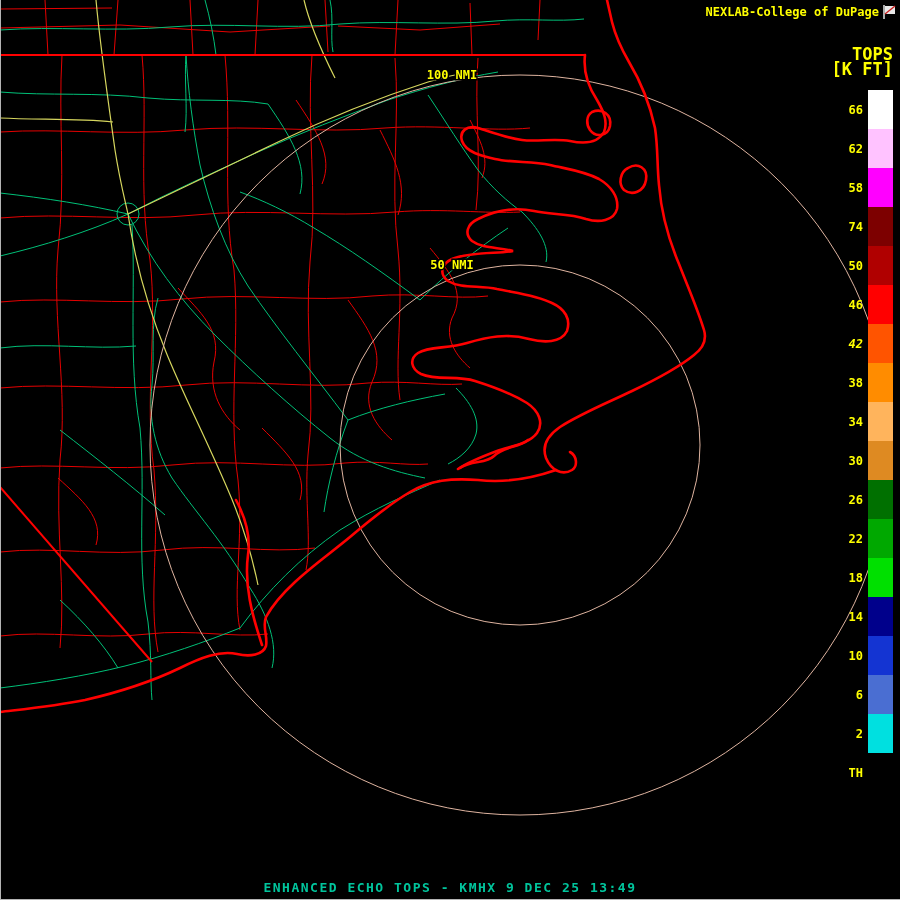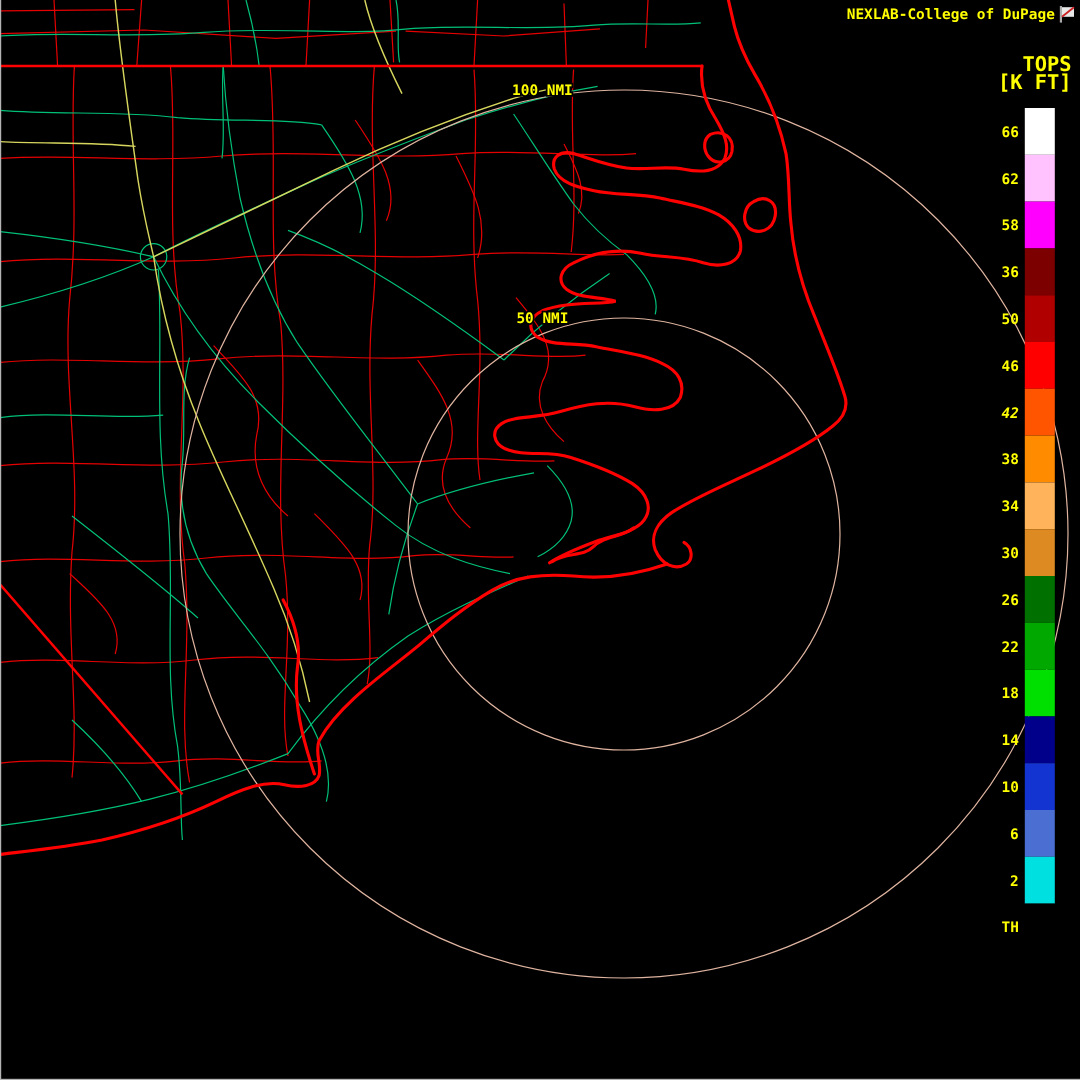--- a/index.html
+++ b/index.html
@@ -11,21 +11,21 @@
   .edge-bottom{position:absolute;left:0;bottom:0;width:100%;height:1px;background:#b4b4b4;}
   #map-svg{position:absolute;left:0;top:0;}
   #brand{
     position:absolute;top:5px;right:4px;display:flex;align-items:center;gap:4px;
     color:#ffff00;font-size:12px;font-weight:bold;white-space:nowrap;
   }
   #legend-title{
     position:absolute;top:47px;right:7px;text-align:right;color:#ffff00;
     font-size:17px;font-weight:bold;line-height:15px;
   }
-  #legend-entries{position:absolute;top:90px;right:21px;}
+  #legend-entries{position:absolute;top:90px;right:7px;}
   .legend-row{display:flex;align-items:center;justify-content:flex-end;height:39px;}
   .legend-label{font-size:12px;font-weight:bold;margin-right:5px;}
   .legend-swatch{width:25px;height:39px;display:block;}
   #footer{
     position:absolute;bottom:5px;left:0;width:100%;text-align:center;
     color:#00c49c;font-size:13px;font-weight:bold;letter-spacing:1.5px;white-space:pre;
   }
   svg text{font-family:"DejaVu Sans Mono",monospace;font-weight:bold;font-size:12px;}
 </style>
 </head>
@@ -152,21 +152,21 @@
       </div>
       <div class="legend-row">
         <span class="legend-label" style="color: rgb(255, 255, 0);">62</span>
         <span class="legend-swatch" style="background: rgb(255, 194, 255);"></span>
       </div>
       <div class="legend-row">
         <span class="legend-label" style="color: rgb(255, 255, 0);">58</span>
         <span class="legend-swatch" style="background: rgb(255, 0, 255);"></span>
       </div>
       <div class="legend-row">
-        <span class="legend-label" style="color: rgb(255, 255, 0);">36</span>
+        <span class="legend-label" style="color: rgb(255, 255, 0);">74</span>
         <span class="legend-swatch" style="background: rgb(125, 0, 0);"></span>
       </div>
       <div class="legend-row">
         <span class="legend-label" style="color: rgb(255, 255, 0);">50</span>
         <span class="legend-swatch" style="background: rgb(176, 0, 0);"></span>
       </div>
       <div class="legend-row">
         <span class="legend-label" style="color: rgb(255, 255, 0);">46</span>
         <span class="legend-swatch" style="background: rgb(255, 0, 0);"></span>
       </div>
@@ -213,16 +213,17 @@
       <div class="legend-row">
         <span class="legend-label" style="color: rgb(255, 255, 0);">2</span>
         <span class="legend-swatch" style="background: rgb(0, 224, 224);"></span>
       </div>
       <div class="legend-row">
         <span class="legend-label" style="color: rgb(255, 255, 0);">TH</span>
         <span class="legend-swatch" style="background: rgb(0, 0, 0);"></span>
       </div>
     </div>
 
+  <div id="footer">ENHANCED ECHO TOPS - KMHX 9 DEC 25 13:49</div>
 
   <div class="edge-left"></div>
   <div class="edge-bottom"></div>
 </div>
 
 </body></html>

